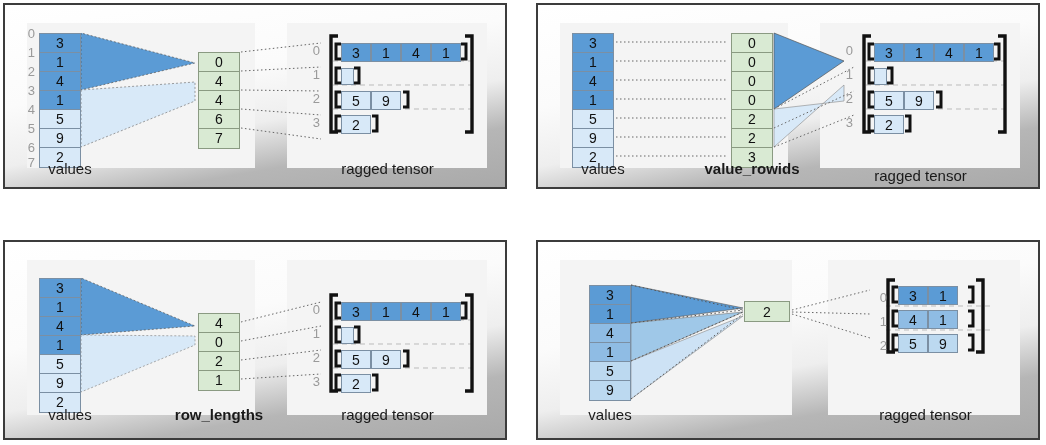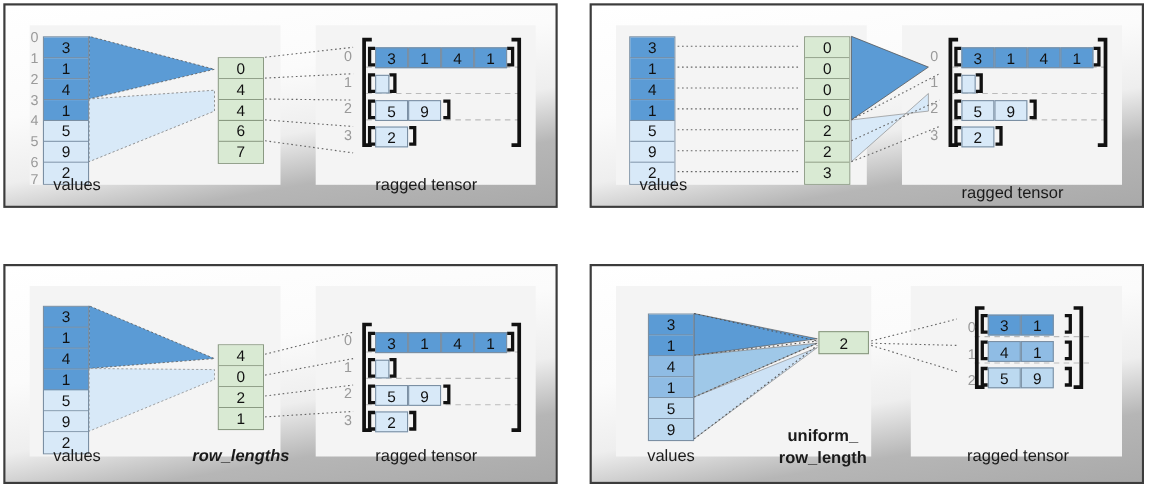--- a/index.html
+++ b/index.html
@@ -210,20 +210,21 @@
     <div class="rcell s0" style="left:336px;top:38px;">3</div>
     <div class="rcell s0" style="left:366px;top:38px;">1</div>
     <div class="rcell s0" style="left:396px;top:38px;">4</div>
     <div class="rcell s0" style="left:426px;top:38px;">1</div>
     <div class="rsmall s3" style="left:336px;top:63px;"></div>
     <div class="rcell s3" style="left:336px;top:86px;">5</div>
     <div class="rcell s3" style="left:366px;top:86px;">9</div>
     <div class="rcell s3" style="left:336px;top:110px;">2</div>
 
     <div class="caption" style="left:22px;top:155px;width:86px;">values</div>
+    <div class="caption bold" style="left:130px;top:155px;width:168px;">value_rowids</div>
     <div class="caption" style="left:300px;top:162px;width:165px;">ragged tensor</div>
   </div>
 
   <div class="panel p2">
     <div class="inner left"></div>
     <div class="inner right"></div>
 
     <svg class="ovl">
       <polygon points="76,36 76,93 190,84" fill="#5b9bd5" stroke="#555" stroke-width="0.7" stroke-dasharray="2,2"></polygon>
       <polygon points="76,93 76,150 190,103 190,94" fill="#d8e9f8" stroke="#888" stroke-width="0.7" stroke-dasharray="2,2"></polygon>
@@ -279,21 +280,21 @@
     <div class="rcell s0" style="left:336px;top:60px;">3</div>
     <div class="rcell s0" style="left:366px;top:60px;">1</div>
     <div class="rcell s0" style="left:396px;top:60px;">4</div>
     <div class="rcell s0" style="left:426px;top:60px;">1</div>
     <div class="rsmall s3" style="left:336px;top:85px;"></div>
     <div class="rcell s3" style="left:336px;top:108px;">5</div>
     <div class="rcell s3" style="left:366px;top:108px;">9</div>
     <div class="rcell s3" style="left:336px;top:132px;">2</div>
 
     <div class="caption" style="left:22px;top:164px;width:86px;">values</div>
-    <div class="caption bold" style="left:132px;top:164px;width:164px;font-style:italic;">row_lengths</div>
+    <div class="caption bold" style="left:132px;top:164px;width:164px;">row_lengths</div>
     <div class="caption" style="left:300px;top:164px;width:165px;">ragged tensor</div>
   </div>
 
   <div class="panel p3">
     <div class="inner left"></div>
     <div class="inner right"></div>
 
     <svg class="ovl">
       <polygon points="93,43 93,81 205,66" fill="#5b9bd5" stroke="#555" stroke-width="0.6"></polygon>
       <polygon points="93,81 93,119 205,70" fill="#9fc8e8" stroke="#777" stroke-width="0.6"></polygon>
@@ -343,18 +344,16 @@
     <div class="ridx" style="left:337px;top:96px;">2</div>
 
     <div class="rcell s0" style="left:360px;top:44px;">3</div>
     <div class="rcell s0" style="left:390px;top:44px;">1</div>
     <div class="rcell s1" style="left:360px;top:68px;">4</div>
     <div class="rcell s1" style="left:390px;top:68px;">1</div>
     <div class="rcell s2" style="left:360px;top:92px;">5</div>
     <div class="rcell s2" style="left:390px;top:92px;">9</div>
 
     <div class="caption" style="left:22px;top:164px;width:100px;">values</div>
-    <div class="caption bold" style="left:140px;top:145px;width:140px;line-height:20px;">uniform_
-row_length</div>
     <div class="caption" style="left:300px;top:164px;width:175px;">ragged tensor</div>
   </div>
 
 </div>
 
 </body></html>

